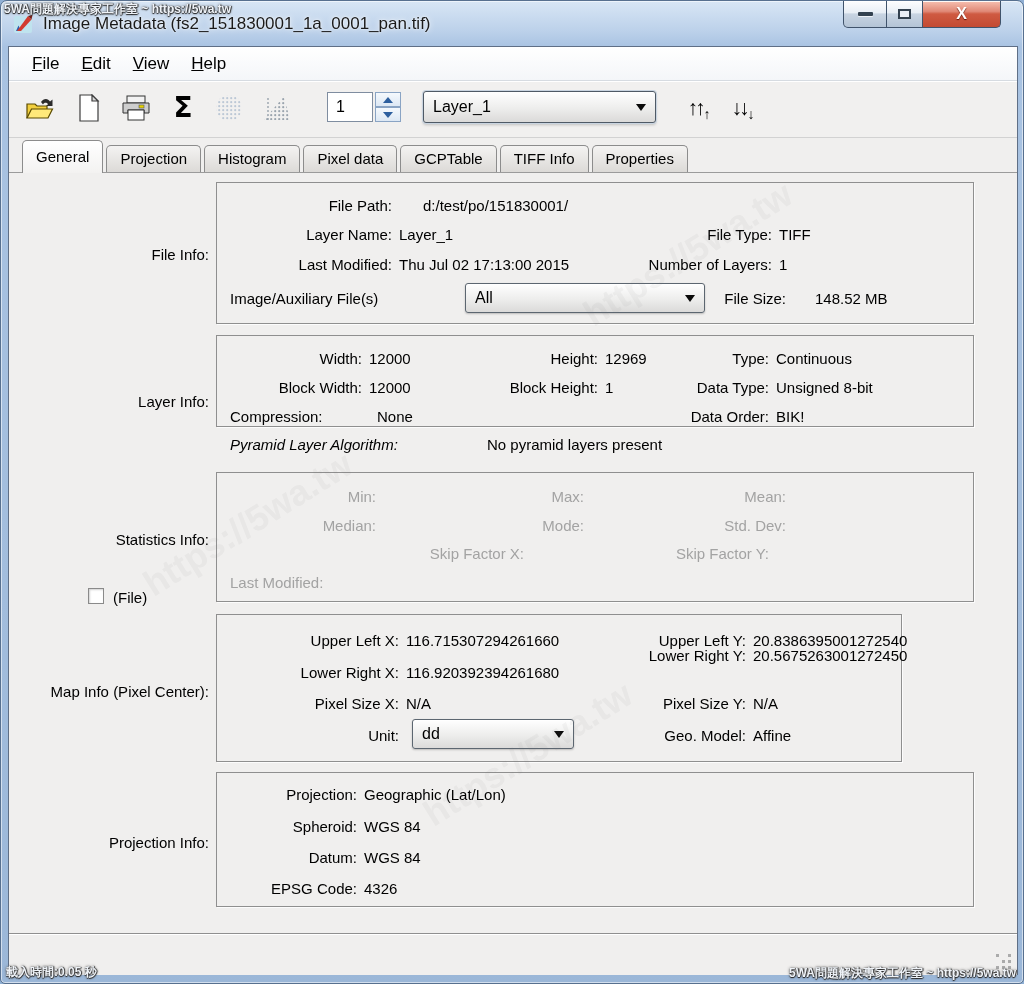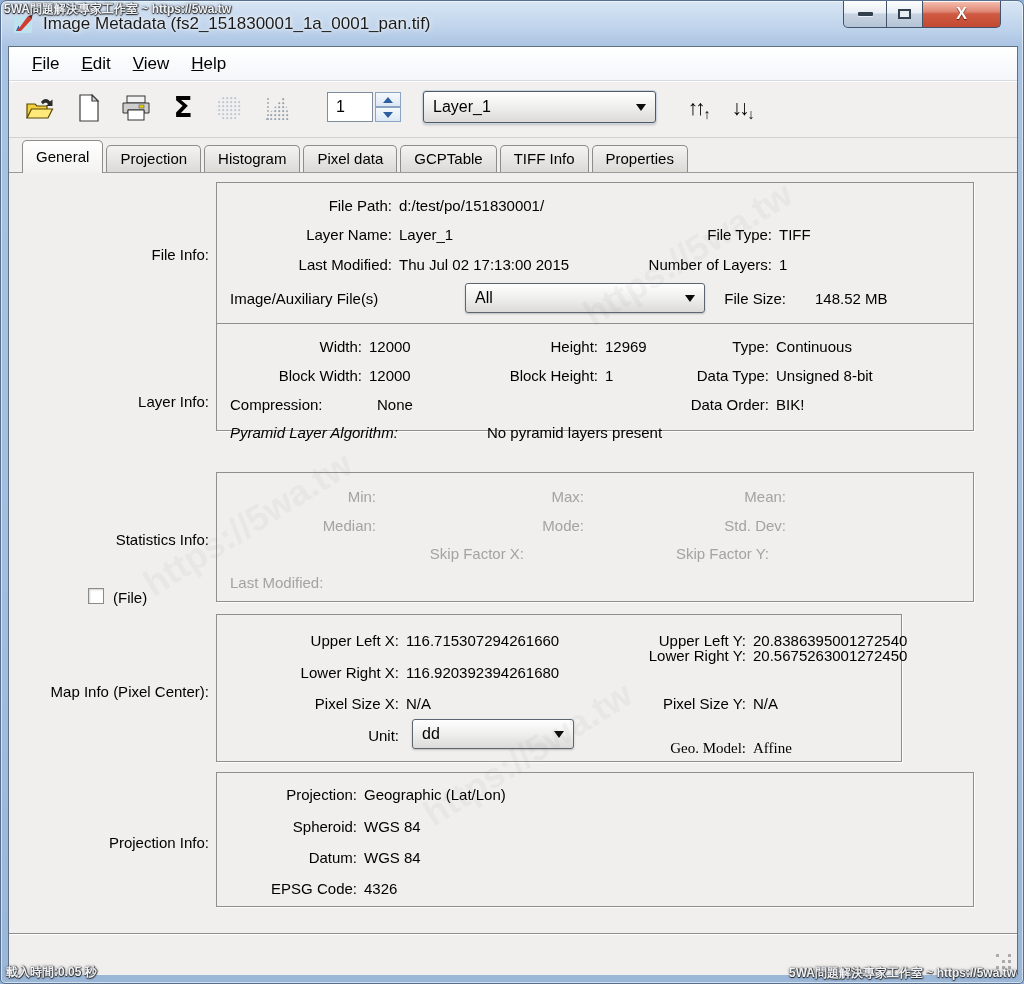--- a/index.html
+++ b/index.html
@@ -211,21 +211,21 @@
 
       <div class="seclabel" style="top:73px;">File Info:</div>
       <div class="seclabel" style="top:220px;">Layer Info:</div>
       <div class="seclabel" style="top:358px;">Statistics Info:</div>
       <span class="checkbox" style="left:79px;top:415px;"></span>
       <span class="cb-label" style="left:104px;top:416px;">(File)</span>
       <div class="seclabel" style="top:510px;">Map Info (Pixel Center):</div>
       <div class="seclabel" style="top:661px;">Projection Info:</div>
 
       <div class="panel" style="left:207px;top:9px;width:758px;height:142px;">
-        <div class="pair" style="left:0;top:14px;--lw:175px;">
+        <div class="pair" style="left:0;top:14px;gap:24px;--lw:175px;">
           <span class="lbl">File Path:</span>
           <span class="val">d:/test/po/151830001/</span>
         </div>
         <div class="pair" style="left:0;top:43px;--lw:175px;">
           <span class="lbl">Layer Name:</span>
           <span class="val">Layer_1</span>
         </div>
         <div class="pair" style="left:300px;top:43px;--lw:255px;">
           <span class="lbl">File Type:</span>
           <span class="val">TIFF</span>
@@ -242,21 +242,21 @@
         <div class="combo" style="left:248px;top:100px;width:240px;height:30px;">
           <span>All</span>
           <span class="arrow"></span>
         </div>
         <div class="pair" style="left:495px;top:107px;--lw:74px;">
           <span class="lbl">File Size:</span>
           <span class="val" style="margin-left:29px;">148.52 MB</span>
         </div>
       </div>
 
-      <div class="panel" style="left:207px;top:150px;width:758px;height:108px;">
+      <div class="panel" style="left:207px;top:162px;width:758px;height:92px;">
         <div class="pair" style="left:0;top:14px;--lw:145px;">
           <span class="lbl">Width:</span>
           <span class="val">12000</span>
         </div>
         <div class="pair" style="left:240px;top:14px;--lw:141px;">
           <span class="lbl">Height:</span>
           <span class="val">12969</span>
         </div>
         <div class="pair" style="left:440px;top:14px;--lw:112px;">
           <span class="lbl">Type:</span>
@@ -337,21 +337,21 @@
           <span class="lbl">Pixel Size Y:</span>
           <span class="val">N/A</span>
         </div>
         <div class="pair" style="left:0;top:112px;--lw:182px;">
           <span class="lbl">Unit:</span>
         </div>
         <div class="combo" style="left:195px;top:104px;width:162px;height:30px;">
           <span>dd</span>
           <span class="arrow"></span>
         </div>
-        <div class="pair" style="left:380px;top:124px;font-family:Liberation Serif, serif;--lw:149px;">
+        <div class="pair" style="left:380px;top:112px;--lw:149px;">
           <span class="lbl">Geo. Model:</span>
           <span class="val">Affine</span>
         </div>
       </div>
 
       <div class="panel" style="left:207px;top:599px;width:758px;height:135px;">
         <div class="pair" style="left:0;top:13px;--lw:140px;">
           <span class="lbl">Projection:</span>
           <span class="val">Geographic (Lat/Lon)</span>
         </div>

